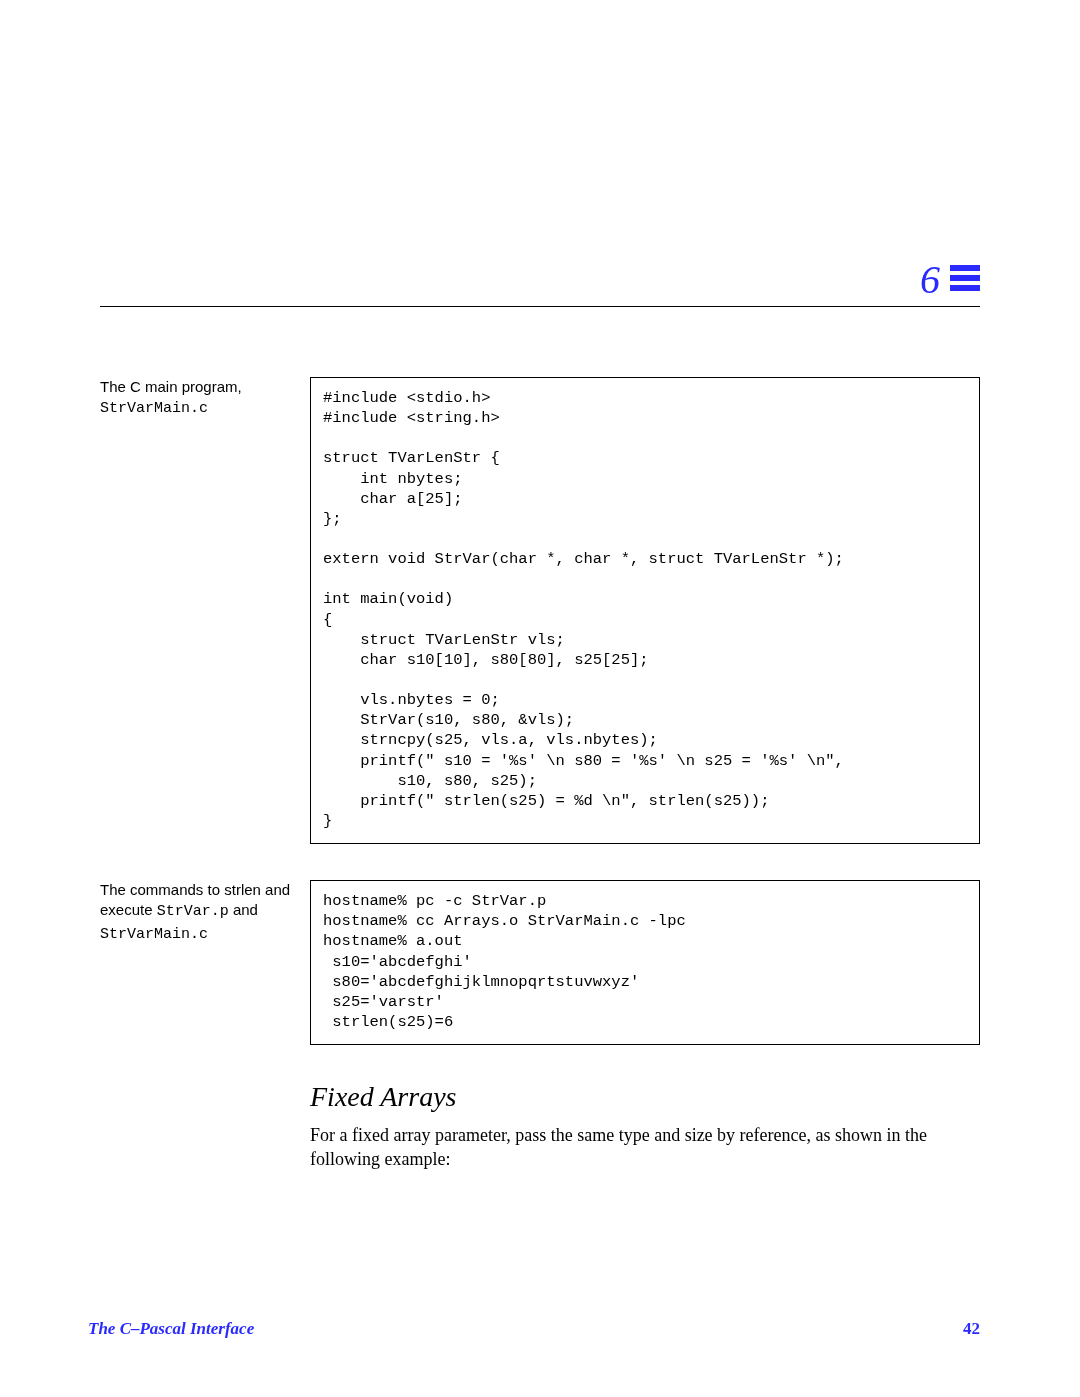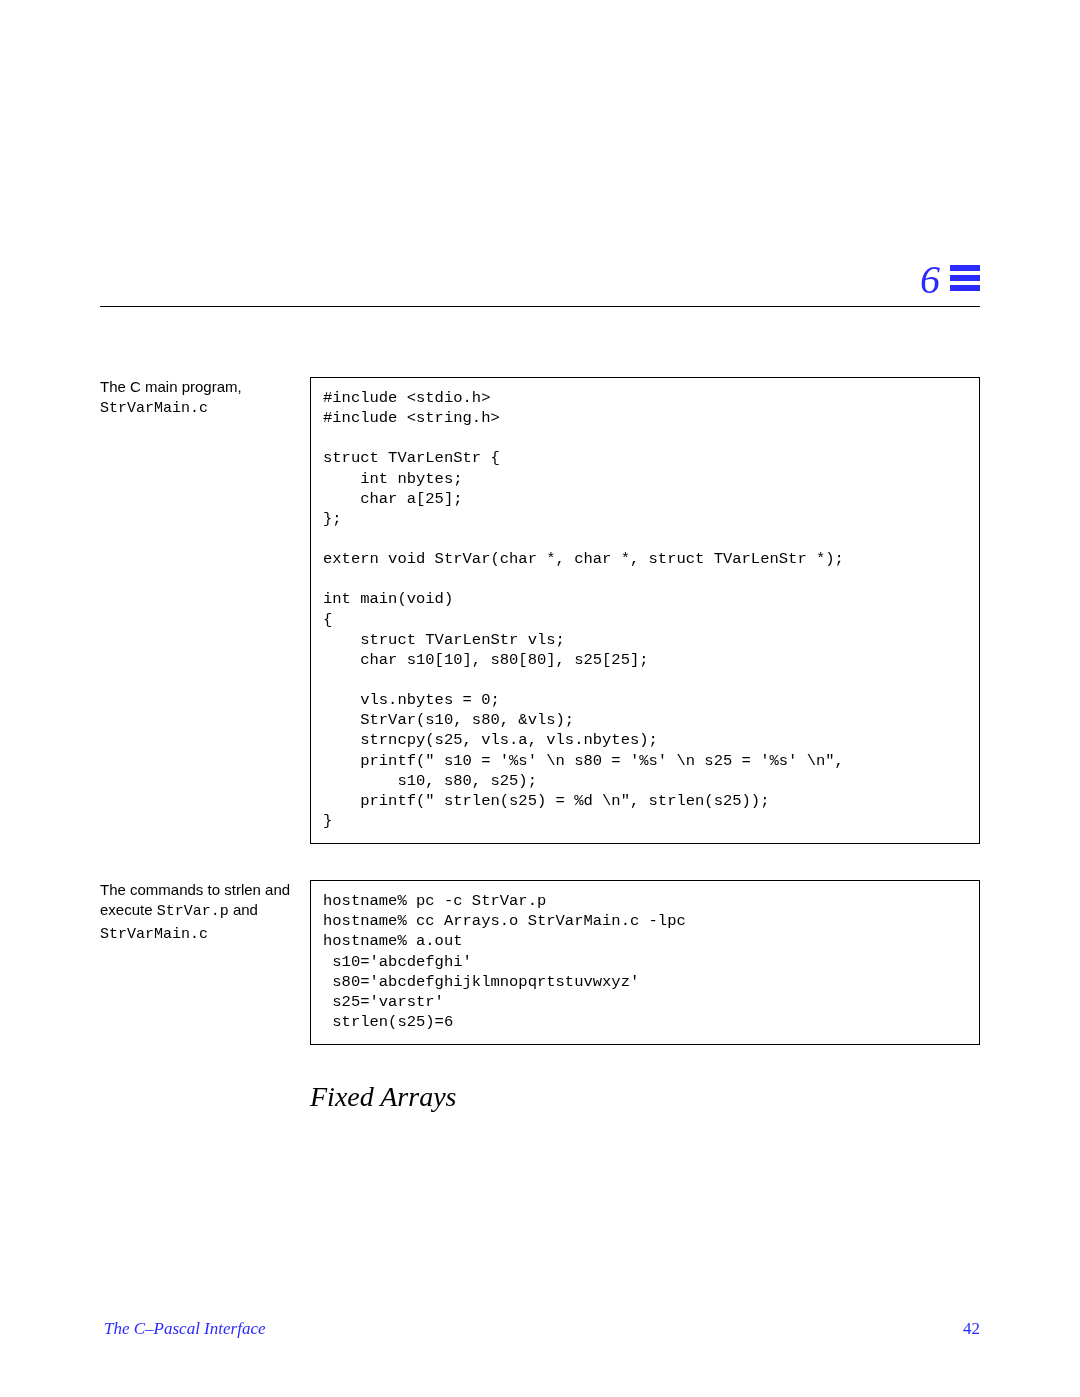--- a/index.html
+++ b/index.html
@@ -56,29 +56,30 @@
       margin-bottom: 10px;
       font-weight: normal;
     }
     .body-para {
       margin-left: 210px;
       font-size: 18px;
       line-height: 1.35;
     }
     .footer {
       position: absolute;
-      left: 104px;
+      left: 88px;
       right: 100px;
       bottom: 58px;
       display: flex;
       justify-content: space-between;
       align-items: baseline;
       font-style: italic;
       color: #2a2aff;
       font-size: 17px;
+      font-weight: bold;
     }
     .footer .page-num { font-style: normal; }
   </style>
 </head>
 <body>
 
 <div class="page-wrap">
 
   <div class="chapter-header">
     <span class="chapter-number">6</span>
@@ -126,19 +127,20 @@
     <div class="code-box"><span>hostname% </span><span class="sans">pc -c StrVar.p</span>
 <span>hostname% </span><span class="sans">cc Arrays.o StrVarMain.c -lpc</span>
 <span>hostname% </span><span class="sans">a.out</span>
 <span> s10='abcdefghi'
  s80='abcdefghijklmnopqrtstuvwxyz'
  s25='varstr'
  strlen(s25)=6</span></div>
   </div>
 
   <h2 class="subsection-title">Fixed Arrays</h2>
+  <p class="body-para">For a fixed array parameter, pass the same type and size by reference, as shown in the following example:</p>
 
 </div>
 
 <div class="footer">
   <span>The C–Pascal Interface</span>
   <span class="page-num">42</span>
 </div>
 
 </body></html>

